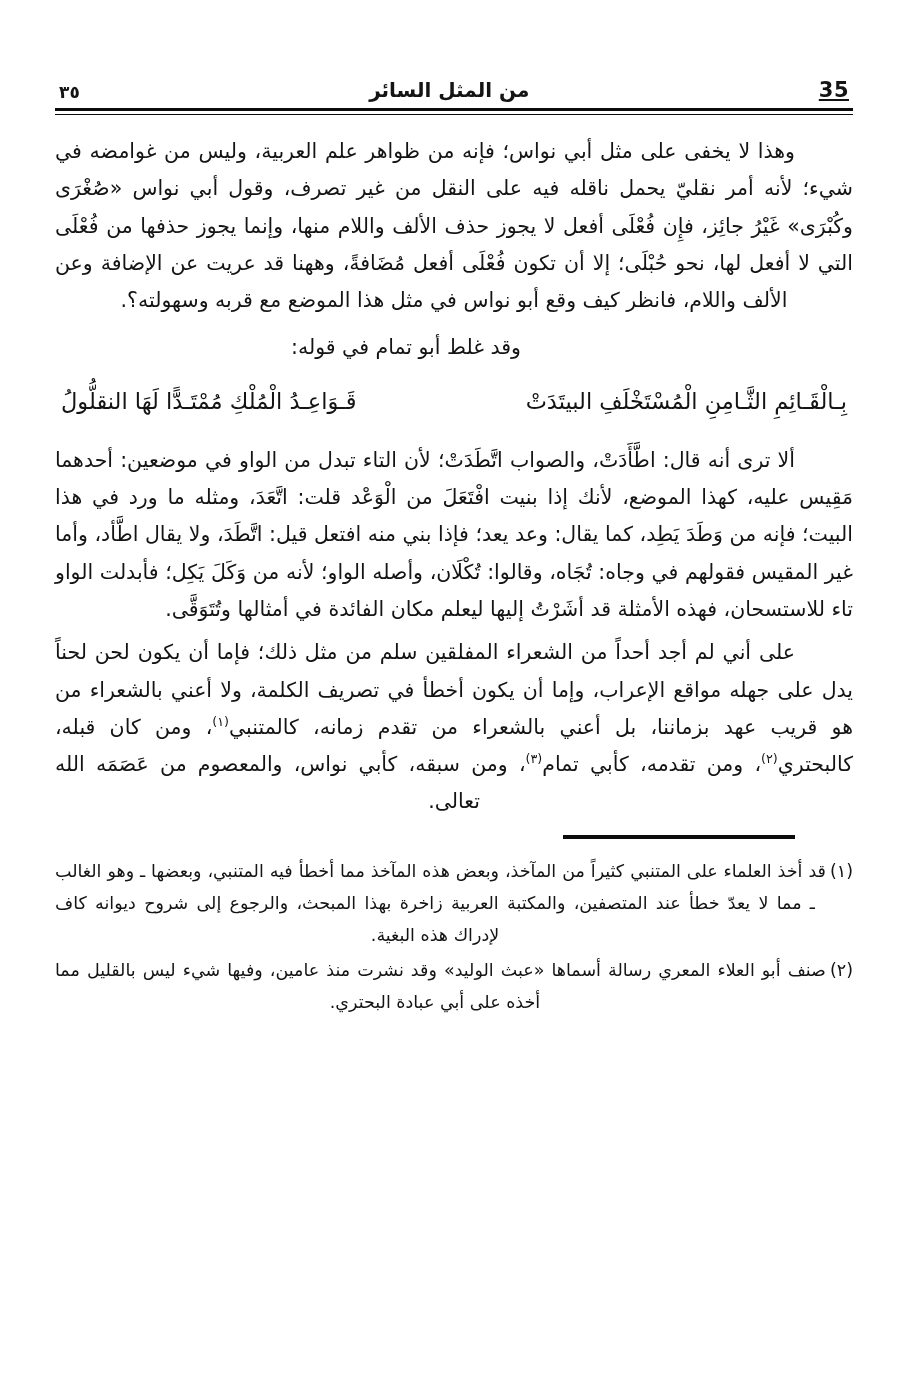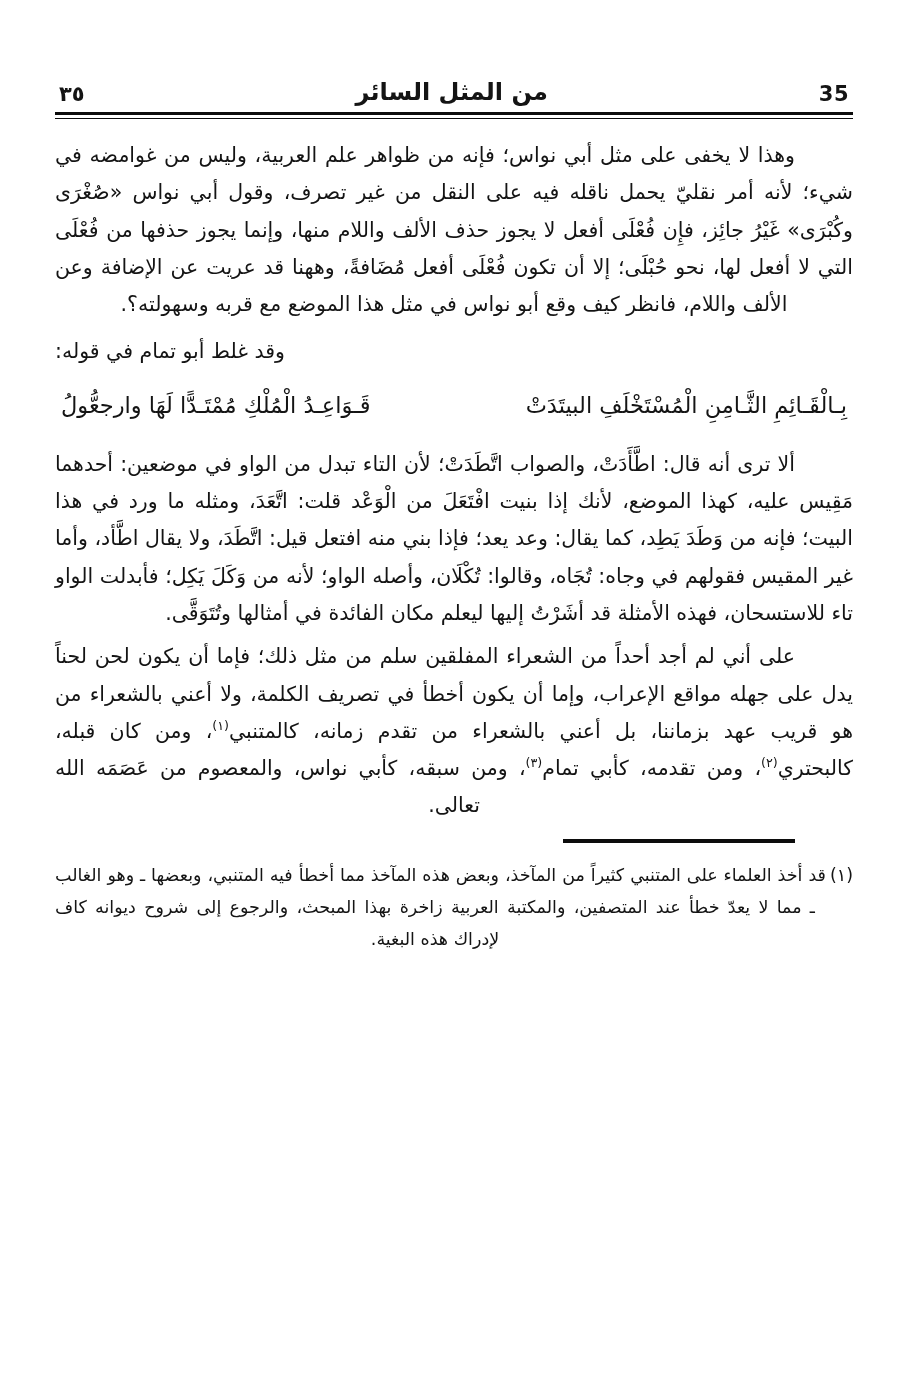--- a/index.html
+++ b/index.html
@@ -19,41 +19,42 @@
   .header{
     display:flex;
     justify-content:space-between;
     align-items:flex-end;
     padding:0 4px 6px 4px;
   }
   .pnum-latin{
     font-size:21px;font-weight:bold;
     font-family:"DejaVu Sans",sans-serif;
     letter-spacing:0.5px;
+    text-decoration:underline;
   }
-  .page-title{font-size:24px;font-weight:bold;}
-  .pnum-arabic{font-size:21px;font-weight:bold;}
+  .page-title{font-size:20px;font-weight:bold;}
+  .pnum-arabic{font-size:17px;font-weight:bold;}
   .header-rule{
     height:3px;
     border-top:3px solid #0c0c0c;
     border-bottom:1px solid #0c0c0c;
     margin-bottom:18px;
   }
   
   .body-text{font-size:20.5px;line-height:1.82;}
   .para{
     margin:6px 0;
     text-align:justify;
     text-justify:inter-word;
   }
   .para.indent{text-indent:58px;}
   .para.center-last{text-align-last:center;}
   .verse-intro{
     margin:10px 0 4px 0;
-    text-align:left;
+    text-align:center;
     text-indent:96px;
   }
   .verse{
     display:flex;
     justify-content:space-between;
     align-items:baseline;
     gap:22px;
     font-size:22.5px;
     padding:10px 6px 14px 6px;
     white-space:nowrap;
@@ -89,32 +90,33 @@
   <div class="header-rule"></div>
 
   <div class="body-text">
 
     <p class="para indent center-last">وهذا لا يخفى على مثل أبي نواس؛ فإنه من ظواهر علم العربية، وليس من غوامضه في شيء؛ لأنه أمر نقليّ يحمل ناقله فيه على النقل من غير تصرف، وقول أبي نواس «صُغْرَى وكُبْرَى» غَيْرُ جائِز، فإِن فُعْلَى أفعل لا يجوز حذف الألف واللام منها، وإنما يجوز حذفها من فُعْلَى التي لا أفعل لها، نحو حُبْلَى؛ إلا أن تكون فُعْلَى أفعل مُضَافةً، وههنا قد عريت عن الإضافة وعن الألف واللام، فانظر كيف وقع أبو نواس في مثل هذا الموضع مع قربه وسهولته؟.</p>
 
     <p class="para verse-intro">وقد غلط أبو تمام في قوله:</p>
 
     <div class="verse">
       <span class="hemistich">بِـالْقَـائِمِ الثَّـامِنِ الْمُسْتَخْلَفِ البيتَدَتْ</span>
-      <span class="hemistich">قَـوَاعِـدُ الْمُلْكِ مُمْتَـدًّا لَهَا وارجعُّولُ</span>
+      <span class="hemistich">قَـوَاعِـدُ الْمُلْكِ مُمْتَـدًّا لَهَا النقلُّولُ</span>
     </div>
 
     <p class="para indent">ألا ترى أنه قال: اطَّأَدَتْ، والصواب اتَّطَدَتْ؛ لأن التاء تبدل من الواو في موضعين: أحدهما مَقِيس عليه، كهذا الموضع، لأنك إذا بنيت افْتَعَلَ من الْوَعْد قلت: اتَّعَدَ، ومثله ما ورد في هذا البيت؛ فإنه من وَطَدَ يَطِد، كما يقال: وعد يعد؛ فإذا بني منه افتعل قيل: اتَّطَدَ، ولا يقال اطَّأد، وأما غير المقيس فقولهم في وجاه: تُجَاه، وقالوا: تُكْلَان، وأصله الواو؛ لأنه من وَكَلَ يَكِل؛ فأبدلت الواو تاء للاستسحان، فهذه الأمثلة قد أشَرْتُ إليها ليعلم مكان الفائدة في أمثالها وتُتَوَقَّى.</p>
 
     <p class="para indent center-last">على أني لم أجد أحداً من الشعراء المفلقين سلم من مثل ذلك؛ فإما أن يكون لحن لحناً يدل على جهله مواقع الإعراب، وإما أن يكون أخطأ في تصريف الكلمة، ولا أعني بالشعراء من هو قريب عهد بزماننا، بل أعني بالشعراء من تقدم زمانه، كالمتنبي<sup>(١)</sup>، ومن كان قبله، كالبحتري<sup>(٢)</sup>، ومن تقدمه، كأبي تمام<sup>(٣)</sup>، ومن سبقه، كأبي نواس، والمعصوم من عَصَمَه الله تعالى.</p>
 
   </div>
 
   <div class="fn-sep"></div>
 
   <div class="footnotes">
 
     <p class="footnote center-last"><span class="fn-marker">(١)</span><span>قد أخذ العلماء على المتنبي كثيراً من المآخذ، وبعض هذه المآخذ مما أخطأ فيه المتنبي، وبعضها ـ وهو الغالب ـ مما لا يعدّ خطأ عند المتصفين، والمكتبة العربية زاخرة بهذا المبحث، والرجوع إلى شروح ديوانه كاف لإدراك هذه البغية.</span></p>
 
+    <p class="footnote center-last"><span class="fn-marker">(٢)</span><span>صنف أبو العلاء المعري رسالة أسماها «عبث الوليد» وقد نشرت منذ عامين، وفيها شيء ليس بالقليل مما أخذه على أبي عبادة البحتري.</span></p>
 
 
   </div>
 
 </div>
 
 </body></html>

